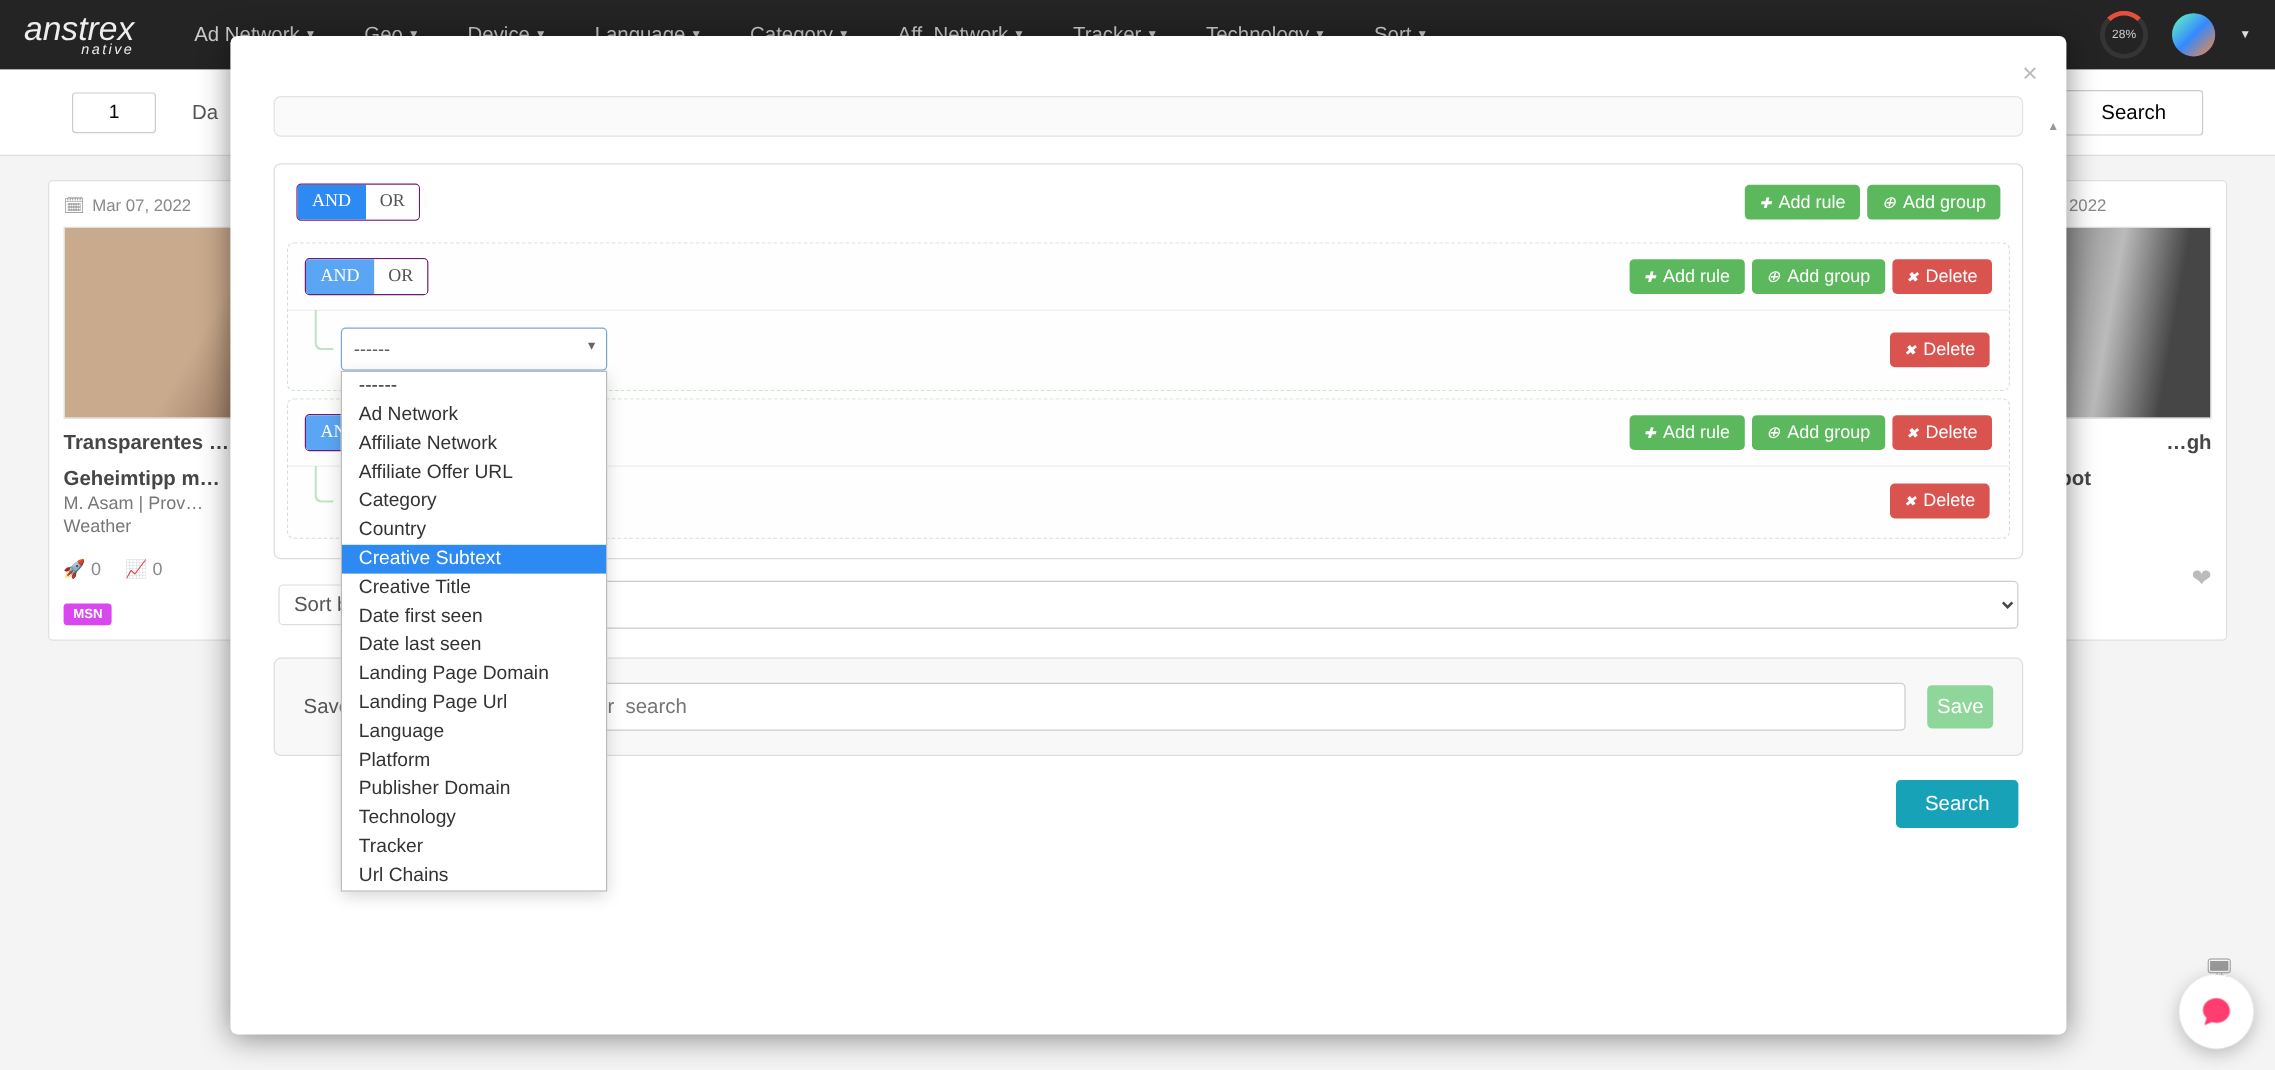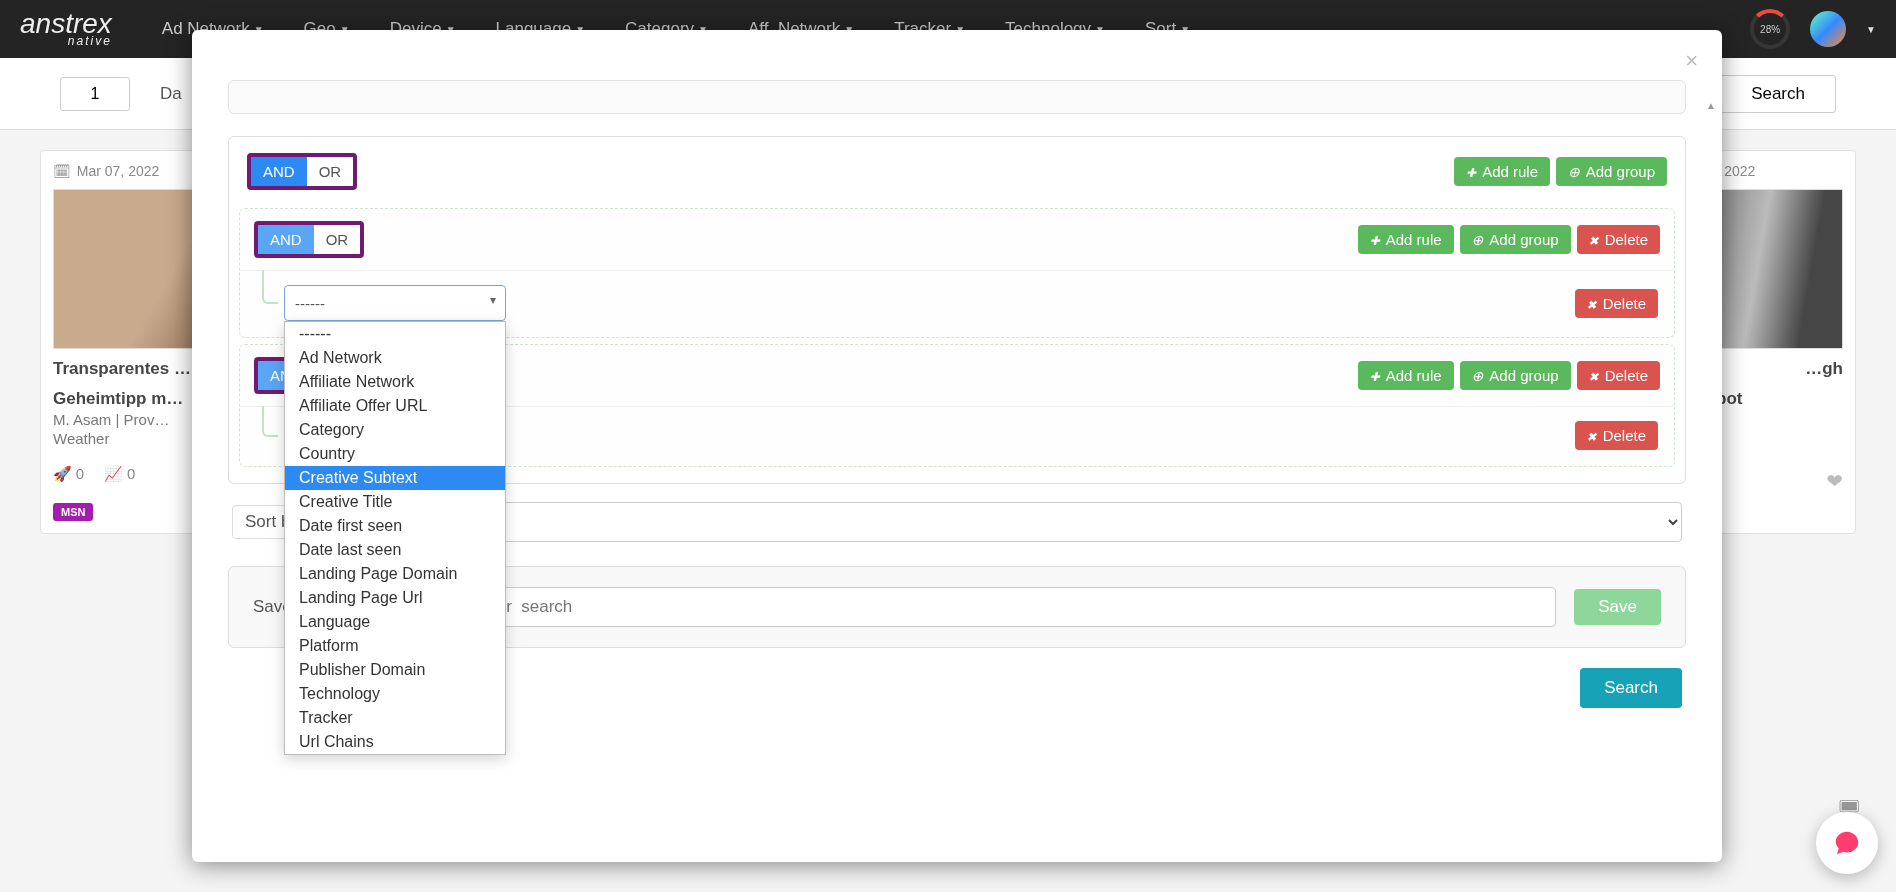--- a/index.html
+++ b/index.html
@@ -74,21 +74,21 @@
   .card .thumb {
     height:160px; margin-top:10px; border:1px solid #ddd;
     background-size:cover; background-position:center;
   }
   .thumb-face { background: linear-gradient(120deg,#c9a98c 40%,#7a5a44 70%); }
   .thumb-street { background: linear-gradient(100deg,#666 10%,#999 40%,#bbb 55%,#444 80%);}
   .card .title { font-weight:600; font-size:17px; margin-top:10px; color:#444;}
   .card .sub { color:#777; font-size:15px; margin-top:2px;}
   .card .stats { display:flex; gap:20px; margin-top:18px; color:#888; font-size:15px;}
   .tag-msn {
-    display:inline-block; background:#a21caf; color:#fff; font-size:11px;
+    display:inline-block; background:#d946ef; color:#fff; font-size:11px;
     padding:3px 8px; border-radius:3px; margin-top:20px; font-weight:600;text-align:center;
   }
   .heart { color:#bbb; float:right; font-size:20px;}
 
   
   .modal-backdrop {
     position: absolute; inset:0;
     background: rgba(255,255,255,0.01);
   }
   .modal {
@@ -115,33 +115,33 @@
     border:1px solid #ddd; border-radius:6px; padding: 4px 4px 10px 4px;
   }
   .qb-sub {
     border:1px dashed #cfe3d0; border-radius:6px; margin:6px;
     background:#fdfefd;
   }
   .qb-header {
     display:flex; align-items:center; justify-content:space-between;
     padding: 12px 14px;
   }
-  .andor { display:inline-flex; border-radius:4px; overflow:hidden; border:4px solid #701a75;}
+  .andor { display:inline-flex; border-radius:4px; overflow:hidden; border:1px solid #701a75;font-family:Liberation Serif, serif;}
   .andor span { padding:6px 12px; font-size:15px; color:#555; background:#fff; cursor:pointer;}
   .andor span.sel { background:#2c8af2; color:#fff; font-weight:500;}
   .andor.sub span.sel { background:#5aa6f4; }
   .qb-actions { display:flex; gap:6px;padding-left:27px;}
   .btn { display:inline-flex; align-items:center; gap:6px;
     padding:6px 12px; border:none; border-radius:4px; color:#fff;
     font-size:15px; cursor:pointer;
   }
   .btn-green { background:#5cb85c;}
   .btn-red  { background:#d9534f;}
   .btn-teal { background:#20c0c7;}
-  .btn-save { background:#8fd69a; color:#fff; padding:8px 24px; font-size:17px;text-align:center;}
+  .btn-save { background:#8fd69a; color:#fff; padding:8px 8px; font-size:17px;text-align:center;}
 
   .rule-row {
     border-top:1px solid #eee;
     padding:14px 16px 16px 44px;
     display:flex; align-items:center; justify-content:space-between;
     position:relative;
   }
   .rule-row::before {
     content:""; position:absolute; left:22px; top:-1px; bottom:50%; width:14px;
     border-left:2px solid #bfe3c3; border-bottom:2px solid #bfe3c3;

